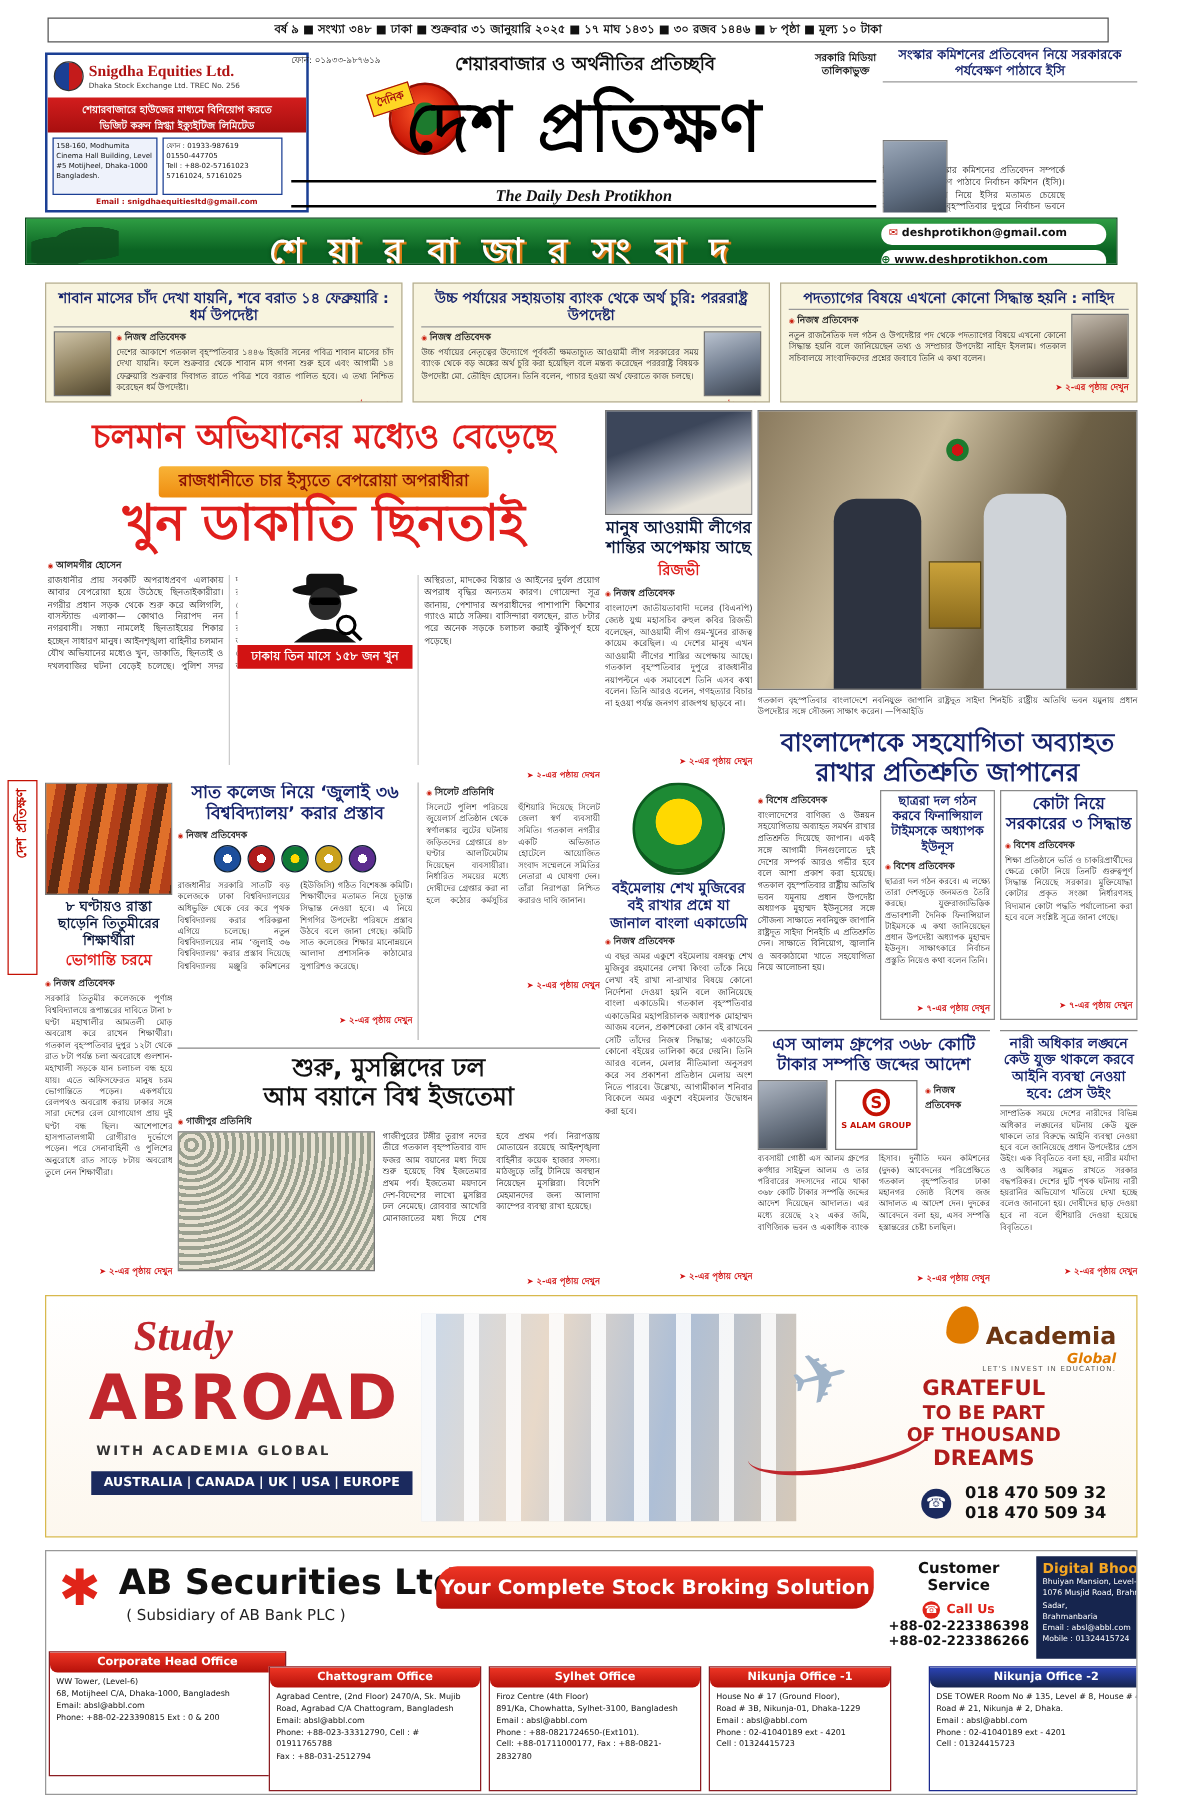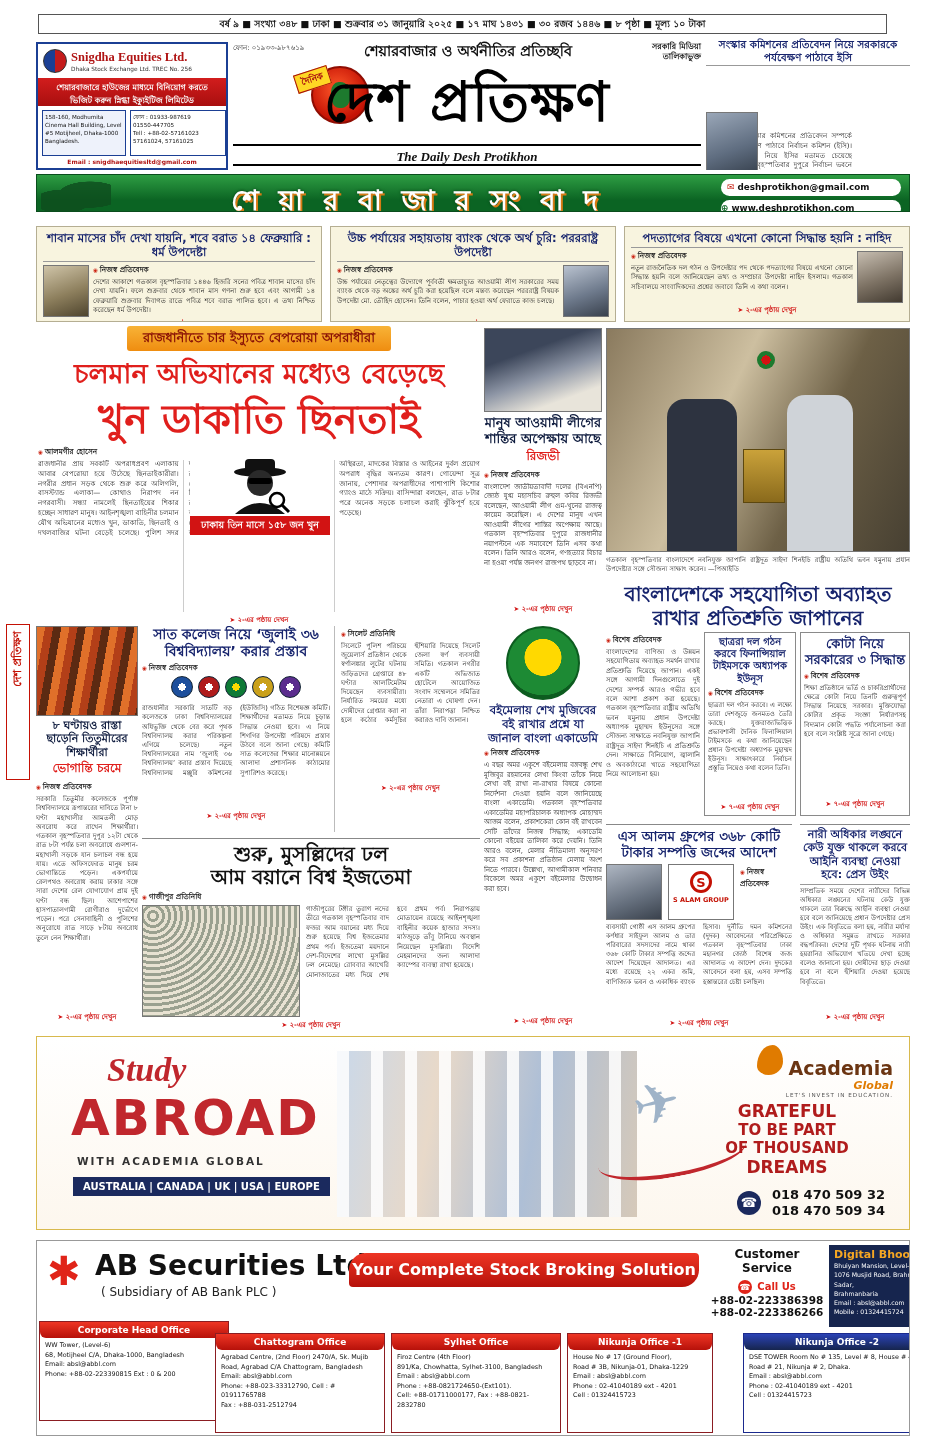--- a/index.html
+++ b/index.html
@@ -4,21 +4,21 @@
 <style>
 *{margin:0;padding:0;box-sizing:border-box}
 html,body{background:#ededed}
 body{font-family:"DejaVu Sans","Liberation Sans",sans-serif}
 #page{position:relative;width:945px;height:1452px;background:#fff;margin:0 auto;overflow:hidden}
 .abs{position:absolute}
 .ctr{text-align:center}
 .body-txt{font-size:7px;line-height:1.4;color:#1b1b1b;text-align:justify;overflow:hidden}
 .byline{font-size:7.3px;font-weight:bold;color:#222;margin:2px 0}
 .byline::before{content:"◉ ";color:#c21;font-size:5.5px}
-.more{font-size:6.8px;font-weight:bold;color:#d21313;text-align:center;margin-top:2px}
+.more{font-size:6.8px;font-weight:bold;color:#d21313;text-align:right;margin-top:2px}
 .hl-navy{color:#17246d;font-weight:bold;line-height:1.22}
 .hl-red{color:#e01f1c;font-weight:bold}
 .photo{border:1px solid #777;position:relative;overflow:hidden}
 .rule{border-top:1px solid #999;margin:2px 0}
 .box{border:1px solid #8a8a8a;padding:3px;background:#fff}
 .brief{background:#f8f4df;border:1px solid #b5ae92;padding:4px 6px;overflow:hidden}
 .brief h3{font-size:11.5px;text-align:center}
 .vtext{writing-mode:vertical-rl;transform:rotate(180deg)}
 .cap{font-size:6.6px;line-height:1.35;color:#222;text-align:justify}
 .office{border:1.4px solid #8b1d22;background:#fff;overflow:hidden}
@@ -27,40 +27,40 @@
 .logo-circle{border-radius:50%}
 svg{display:block}
 </style>
 </head>
 <body>
 
 <div id="page">
 
   <div class="abs ctr" style="left:38px;top:14px;width:849px;height:20px;border:1px solid #555;font-size:9.3px;font-weight:bold;line-height:18px;color:#111">বর্ষ ৯ ■ সংখ্যা ৩৪৮ ■ ঢাকা ■ শুক্রবার ৩১ জানুয়ারি ২০২৫ ■ ১৭ মাঘ ১৪৩১ ■ ৩০ রজব ১৪৪৬ ■ ৮ পৃষ্ঠা ■ মূল্য ১০ টাকা</div>
 
-  <div class="abs" style="left:36px;top:42px;width:192px;height:128px;border:2px solid #1b3f94;background:#fff;overflow:hidden">
+  <div class="abs" style="left:36px;top:42px;width:211px;height:128px;border:2px solid #1b3f94;background:#fff;overflow:hidden">
     <div class="abs logo-circle" style="left:5px;top:5px;width:24px;height:24px;background:conic-gradient(#c41b1b 0 50%,#1b3f94 50% 100%);border:1px solid #333"></div>
     <div class="abs" style="left:33px;top:6px;width:155px;font-size:12.5px;font-weight:bold;color:#b01414;font-family:'Liberation Serif',serif">Snigdha Equities Ltd.</div>
     <div class="abs" style="left:33px;top:22px;width:155px;font-size:5.8px;color:#333">Dhaka Stock Exchange Ltd. TREC No. 256</div>
     <div class="abs ctr" style="left:0;top:34px;width:100%;height:28px;background:linear-gradient(#d21d1d,#a80f0f);color:#fff;font-size:8px;font-weight:bold;padding-top:3px">
       <div>শেয়ারবাজারে হাউজের মাধ্যমে বিনিয়োগ করতে</div>
       <div>ভিজিট করুন স্নিগ্ধা ইক্যুইটিজ লিমিটেড</div>
     </div>
     <div class="abs" style="left:4px;top:66px;width:84px;height:46px;border:1px solid #1b3f94;background:#eef2fb;font-size:5.6px;line-height:1.45;padding:2px;color:#111">158-160, Modhumita Cinema Hall Building, Level #5 Motijheel, Dhaka-1000 Bangladesh.</div>
     <div class="abs" style="left:92px;top:66px;width:96px;height:46px;border:1px solid #1b3f94;font-size:5.6px;line-height:1.45;padding:2px;white-space:pre-line;color:#111">ফোন : 01933-987619
 01550-447705
 Tell : +88-02-57161023
 57161024, 57161025</div>
     <div class="abs ctr" style="left:0;top:114px;width:100%;font-size:6px;font-weight:bold;color:#b01414">Email : snigdhaequitiesltd@gmail.com</div>
   </div>
 
   <div class="abs" style="left:233px;top:40px;width:468px;height:130px">
     <div class="abs" style="left:0;top:2px;font-size:7px;color:#222">ফোন: ০১৯৩৩-৯৮৭৬১৯</div>
     <div class="abs ctr" style="left:40px;top:0;width:390px;font-size:14.5px;font-weight:bold;color:#101010">শেয়ারবাজার ও অর্থনীতির প্রতিচ্ছবি</div>
-    <div class="abs" style="right:0;top:2px;font-size:8px;font-weight:bold;color:#111;text-align:right;line-height:1.25">
+    <div class="abs" style="right:0;top:2px;font-size:8px;font-weight:bold;color:#111;text-align:center;line-height:1.25">
       <div>সরকারি মিডিয়া</div>
       <div>তালিকাভুক্ত</div>
     </div>
     <div class="abs logo-circle" style="left:78px;top:26px;width:58px;height:58px;background:radial-gradient(circle at 45% 40%,#ff5a2a,#c41104 70%);border:2px solid #8f0d03">
       <div class="abs" style="left:18px;top:14px;width:20px;height:26px;background:#1d7a2e;border-radius:40% 55% 50% 45%"></div>
     </div>
     <div class="abs" style="left:62px;top:30px;background:#ffd724;color:#a80f0f;font-size:9px;font-weight:bold;padding:1px 5px;transform:rotate(-18deg);border:1px solid #a80f0f">দৈনিক</div>
     <div class="abs ctr" style="left:0;top:20px;width:100%;font-size:55px;font-weight:bold;color:#000;font-family:'DejaVu Sans',sans-serif;letter-spacing:1px">দেশ প্রতিক্ষণ</div>
     <div class="abs ctr" style="left:0;top:104px;width:100%;height:22px;border-top:2px solid #000;border-bottom:2px solid #000;line-height:19px">
       <span style="font-size:13px;font-style:italic;font-weight:bold;font-family:'Liberation Serif',serif;color:#111">The Daily Desh Protikhon</span>
@@ -68,21 +68,21 @@
   </div>
 
   <div class="abs" style="left:706px;top:38px;width:204px;height:132px;overflow:hidden">
     <div class="ctr hl-navy" style="font-size:10.3px">সংস্কার কমিশনের প্রতিবেদন নিয়ে সরকারকে পর্যবেক্ষণ পাঠাবে ইসি</div>
     <div class="rule"></div>
     <div class="photo abs" style="right:0;top:44px;width:52px;height:62px;background:linear-gradient(160deg,#9aa7b8,#5f6d80 60%,#38424f)"></div>
     <div class="body-txt" style="margin-top:2px;width:146px;height:78px">নির্বাচনব্যবস্থা সংস্কার কমিশনের প্রতিবেদন সম্পর্কে সরকারকে পর্যবেক্ষণ পাঠাবে নির্বাচন কমিশন (ইসি)। সংস্কার প্রতিবেদন নিয়ে ইসির মতামত চেয়েছে সরকার। গতকাল বৃহস্পতিবার দুপুরে নির্বাচন ভবনে সাংবাদিকদের এ তথ্য জানান ইসির অতিরিক্ত সচিব মো. আখতার আহমেদ। তিনি বলেন, খুব দ্রুতই পর্যবেক্ষণ পাঠানো হবে।</div>
 
   </div>
 
-  <div class="abs" style="left:36px;top:174px;width:874px;height:38px;background:linear-gradient(#2e9d43,#0b6423 70%);border:1px solid #0a4d1d;overflow:hidden">
+  <div class="abs" style="left:20px;top:174px;width:874px;height:38px;background:linear-gradient(#2e9d43,#0b6423 70%);border:1px solid #0a4d1d;overflow:hidden">
     <div class="abs" style="left:4px;top:6px;width:70px;height:34px;background:radial-gradient(ellipse at 30% 60%,#0e4d1e 40%,transparent 41%),radial-gradient(ellipse at 70% 40%,#0e4d1e 45%,transparent 46%);opacity:.8"></div>
     <div class="abs ctr" style="left:80px;top:4px;width:600px;font-size:28px;font-weight:bold;color:#fff;letter-spacing:5px;text-shadow:2px 2px 0 #d77b14,0 0 3px #063e14">শে য়া র  বা জা র  সং বা দ</div>
     <div class="abs" style="right:8px;top:4px;width:180px;height:17px;background:#fff;border-radius:9px;line-height:16px;padding-left:6px;font-size:8.8px;font-weight:bold;color:#111">
       <span style="color:#c41104">✉</span>
       <span>deshprotikhon@gmail.com</span>
     </div>
     <div class="abs" style="right:8px;top:25px;width:180px;height:17px;background:#fff;border-radius:9px;line-height:16px;padding-left:0;font-size:8.8px;font-weight:bold;color:#111">
       <span style="color:#0b6423">⊕</span>
       <span>www.deshprotikhon.com</span>
     </div>
@@ -111,24 +111,24 @@
     <div class="byline">নিজস্ব প্রতিবেদক</div>
     <div class="body-txt" style="height:38px;font-size:6.7px">নতুন রাজনৈতিক দল গঠন ও উপদেষ্টার পদ থেকে পদত্যাগের বিষয়ে এখনো কোনো সিদ্ধান্ত হয়নি বলে জানিয়েছেন তথ্য ও সম্প্রচার উপদেষ্টা নাহিদ ইসলাম। গতকাল সচিবালয়ে সাংবাদিকদের প্রশ্নের জবাবে তিনি এ কথা বলেন।</div>
     <div class="more">➤ ২-এর পৃষ্ঠায় দেখুন</div>
   </div>
 
   <div class="abs ctr" style="left:6px;top:624px;width:24px;height:156px;border:1.5px solid #c41104;padding-top:6px">
     <span class="vtext" style="font-size:11px;font-weight:bold;color:#c41104">দেশ প্রতিক্ষণ</span>
   </div>
 
   <div class="abs" style="left:38px;top:326px;width:442px;height:296px;overflow:hidden">
+    <div class="ctr hl-red" style="font-size:27px;margin-top:2px">চলমান অভিযানের মধ্যেও বেড়েছে</div>
     <div class="ctr">
       <span style="display:inline-block;background:linear-gradient(#f8b337,#ef8d10);color:#8a1206;font-size:13px;font-weight:bold;padding:2px 16px;border-radius:3px">রাজধানীতে চার ইস্যুতে বেপরোয়া অপরাধীরা</span>
     </div>
-    <div class="ctr hl-red" style="font-size:27px;margin-top:2px">চলমান অভিযানের মধ্যেও বেড়েছে</div>
     <div class="ctr hl-red" style="font-size:40px;line-height:1.05">খুন ডাকাতি ছিনতাই</div>
     <div class="byline" style="margin-top:6px">আলমগীর হোসেন</div>
     <div class="body-txt" style="height:152px;column-count:3;column-gap:10px;column-rule:1px solid #ccc">রাজধানীর প্রায় সবকটি অপরাধপ্রবণ এলাকায় আবার বেপরোয়া হয়ে উঠেছে ছিনতাইকারীরা। নগরীর প্রধান সড়ক থেকে শুরু করে অলিগলি, বাসস্ট্যান্ড এলাকা— কোথাও নিরাপদ নন নগরবাসী। সন্ধ্যা নামলেই ছিনতাইয়ের শিকার হচ্ছেন সাধারণ মানুষ। আইনশৃঙ্খলা বাহিনীর চলমান যৌথ অভিযানের মধ্যেও খুন, ডাকাতি, ছিনতাই ও দখলবাজির ঘটনা বেড়েই চলেছে। পুলিশ সদর দপ্তরের পরিসংখ্যান বলছে, গত তিন মাসে রাজধানীতে খুনের ঘটনা ঘটেছে উদ্বেগজনক হারে। মোহাম্মদপুর, যাত্রাবাড়ী, মিরপুর ও উত্তরায় ছিনতাইকারীদের একাধিক সংঘবদ্ধ চক্র সক্রিয় রয়েছে বলে জানা গেছে। র‍্যাব ও পুলিশের যৌথ অভিযানে গত এক মাসে পাঁচ শতাধিক অপরাধী গ্রেপ্তার হলেও পরিস্থিতির কাঙ্ক্ষিত উন্নতি হয়নি। অপরাধ বিশেষজ্ঞরা বলছেন, আর্থ-সামাজিক অস্থিরতা, মাদকের বিস্তার ও আইনের দুর্বল প্রয়োগ অপরাধ বৃদ্ধির অন্যতম কারণ। গোয়েন্দা সূত্র জানায়, পেশাদার অপরাধীদের পাশাপাশি কিশোর গ্যাংও মাঠে সক্রিয়। বাসিন্দারা বলছেন, রাত ৮টার পরে অনেক সড়কে চলাচল করাই ঝুঁকিপূর্ণ হয়ে পড়েছে।</div>
     <div class="abs ctr" style="left:152px;top:128px;width:140px;background:#fff;padding:2px 0">
       <svg width="66" height="60" viewBox="0 0 66 60" style="margin:0 auto">
         <ellipse cx="33" cy="16" rx="26" ry="5" fill="#111"></ellipse>
         <rect x="18" y="3" width="30" height="13" rx="4" fill="#111"></rect>
         <circle cx="33" cy="27" r="13" fill="#2a2a2a"></circle>
         <rect x="21" y="22" width="24" height="6" rx="3" fill="#000"></rect>
         <path d="M8 58 Q33 36 58 58 Z" fill="#111"></path>

